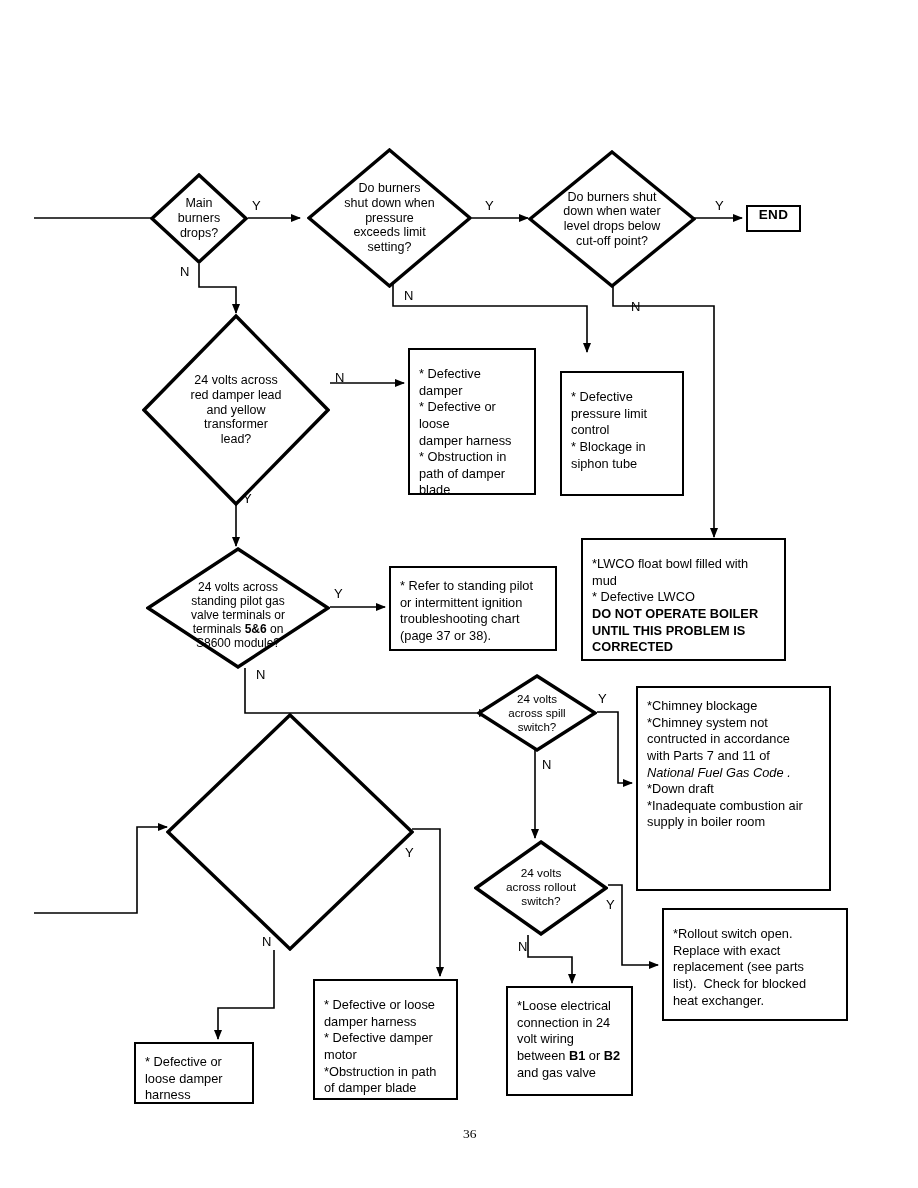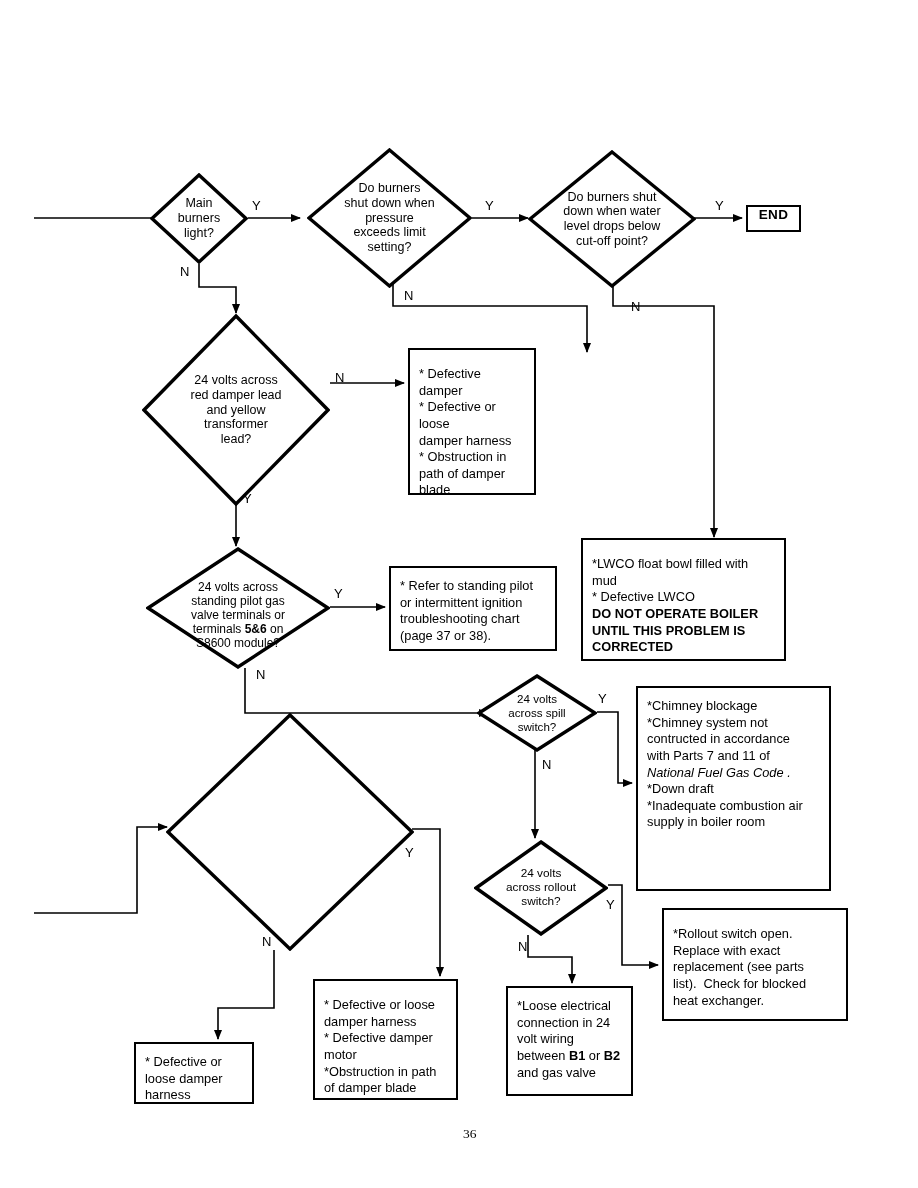--- a/index.html
+++ b/index.html
@@ -143,21 +143,21 @@
       <path d="M274,950 L274,1008 L218,1008 L218,1039" marker-end="url(#ah)"></path>
     </g>
   </svg>
 
   <div class="diamond" style="left:150px; top:173px; width:98px; height:91px;">
     <svg class="dshape" viewBox="0 0 98 91" preserveAspectRatio="none">
       <polygon points="49,2 96,45.5 49,89 2,45.5" fill="#fff" stroke="#000" stroke-width="3.4"></polygon>
     </svg>
     <div class="dtext" style="white-space:pre-line;">Main
 burners
-light?</div>
+drops?</div>
   </div>
   <div class="blabel" style="left:252px; top:199px;">Y</div>
   <div class="blabel" style="left:180px; top:265px;">N</div>
 
   <div class="diamond" style="left:307px; top:148px; width:165px; height:140px;">
     <svg class="dshape" viewBox="0 0 165 140" preserveAspectRatio="none">
       <polygon points="82.5,2 163,70 82.5,138 2,70" fill="#fff" stroke="#000" stroke-width="3.4"></polygon>
     </svg>
     <div class="dtext" style="white-space:pre-line;">Do burners
 shut down when
@@ -199,20 +199,27 @@
 
   <div class="box pad-mid" style="left:408px; top:348px; width:128px; height:147px;">
     <div class="ln">* Defective damper</div>
     <div class="ln">* Defective or loose</div>
     <div class="ln">damper harness</div>
     <div class="ln">* Obstruction in</div>
     <div class="ln">path of damper</div>
     <div class="ln">blade</div>
   </div>
 
+  <div class="box pad-mid" style="left:560px; top:371px; width:124px; height:125px;">
+    <div class="ln">* Defective</div>
+    <div class="ln">pressure limit</div>
+    <div class="ln">control</div>
+    <div class="ln">* Blockage in</div>
+    <div class="ln">siphon tube</div>
+  </div>
 
   <div class="box pad-mid" style="left:581px; top:538px; width:205px; height:123px;">
     <div class="ln">*LWCO float bowl filled with</div>
     <div class="ln">mud</div>
     <div class="ln">* Defective LWCO</div>
     <div class="ln b">DO NOT OPERATE BOILER</div>
     <div class="ln b">UNTIL THIS PROBLEM IS</div>
     <div class="ln b">CORRECTED</div>
   </div>
 

